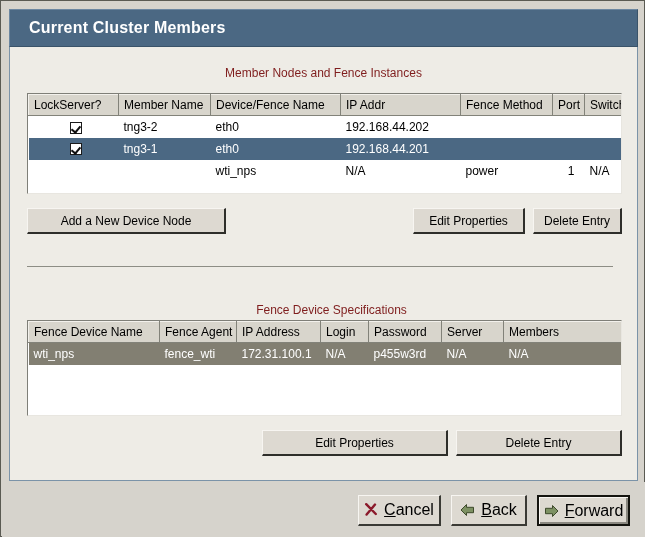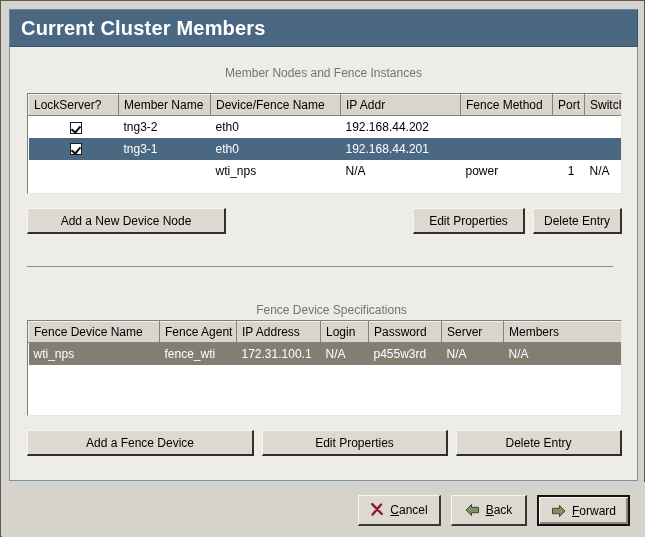--- a/index.html
+++ b/index.html
@@ -35,44 +35,44 @@
     background: #4b6883;
     border-top: 1px solid #6b86a0;
     border-left: 1px solid #6b86a0;
     border-right: 1px solid #3a5369;
     border-bottom: 1px solid #3a5369;
     display: flex;
     align-items: center;
   }
   #title-text {
     color: #ffffff;
-    font-size: 20px;
+    font-size: 16px;
     font-weight: bold;
-    padding-left: 11px;
+    padding-left: 19px;
     letter-spacing: 0.2px;
   }
 
   
   #content-panel {
     position: absolute;
     left: 8px; top: 46px;
     width: 629px; height: 434px;
     box-sizing: border-box;
     background: #eeece6;
     border: 1px solid #7b93a8;
     border-top: none;
   }
 
   
   .section-caption {
     position: absolute;
     width: 100%;
     text-align: center;
     font-size: 12px;
-    color: #737373;
+    color: #7f1d1d;
   }
 
   
   .table-frame {
     position: absolute;
     box-sizing: border-box;
     background: #ffffff;
     border-top: 1px solid #7f7f78;
     border-left: 1px solid #7f7f78;
     border-right: 1px solid #e8e6e0;
@@ -168,21 +168,21 @@
     box-sizing: border-box;
     background: #ddd9d1;
     border-top: 1px solid #f7f5f1;
     border-left: 1px solid #f7f5f1;
     border-right: 2px solid #3a3a35;
     border-bottom: 2px solid #3a3a35;
     display: flex;
     align-items: center;
     justify-content: center;
     gap: 6px;
-    font-size: 12px;
+    font-size: 16px;
     cursor: default;
   }
   .navbtn.default-btn {
     border: 2px solid #14140f;
     box-shadow: inset 1px 1px 0 #f7f5f1, inset -2px -2px 0 #8a8880;
   }
   .mn { text-decoration: underline; }
   .navbtn .icon { display: inline-flex; align-items: center; }
 
   #bottombar {
@@ -306,23 +306,20 @@
             <td>172.31.100.1</td>
             <td>N/A</td>
             <td>p455w3rd</td>
             <td>N/A</td>
             <td>N/A</td>
           </tr>
         </tbody>
       </table>
     </div>
 
-    <div class="btn" style="left:17px; top:383px; width:227px; height:26px;">
-      <span>Add a Fence Device</span>
-    </div>
     <div class="btn" style="left:252px; top:383px; width:186px; height:26px;">
       <span>Edit Properties</span>
     </div>
     <div class="btn" style="left:446px; top:383px; width:166px; height:26px;">
       <span>Delete Entry</span>
     </div>
 
   </div>
 
   <div id="bottombar">

